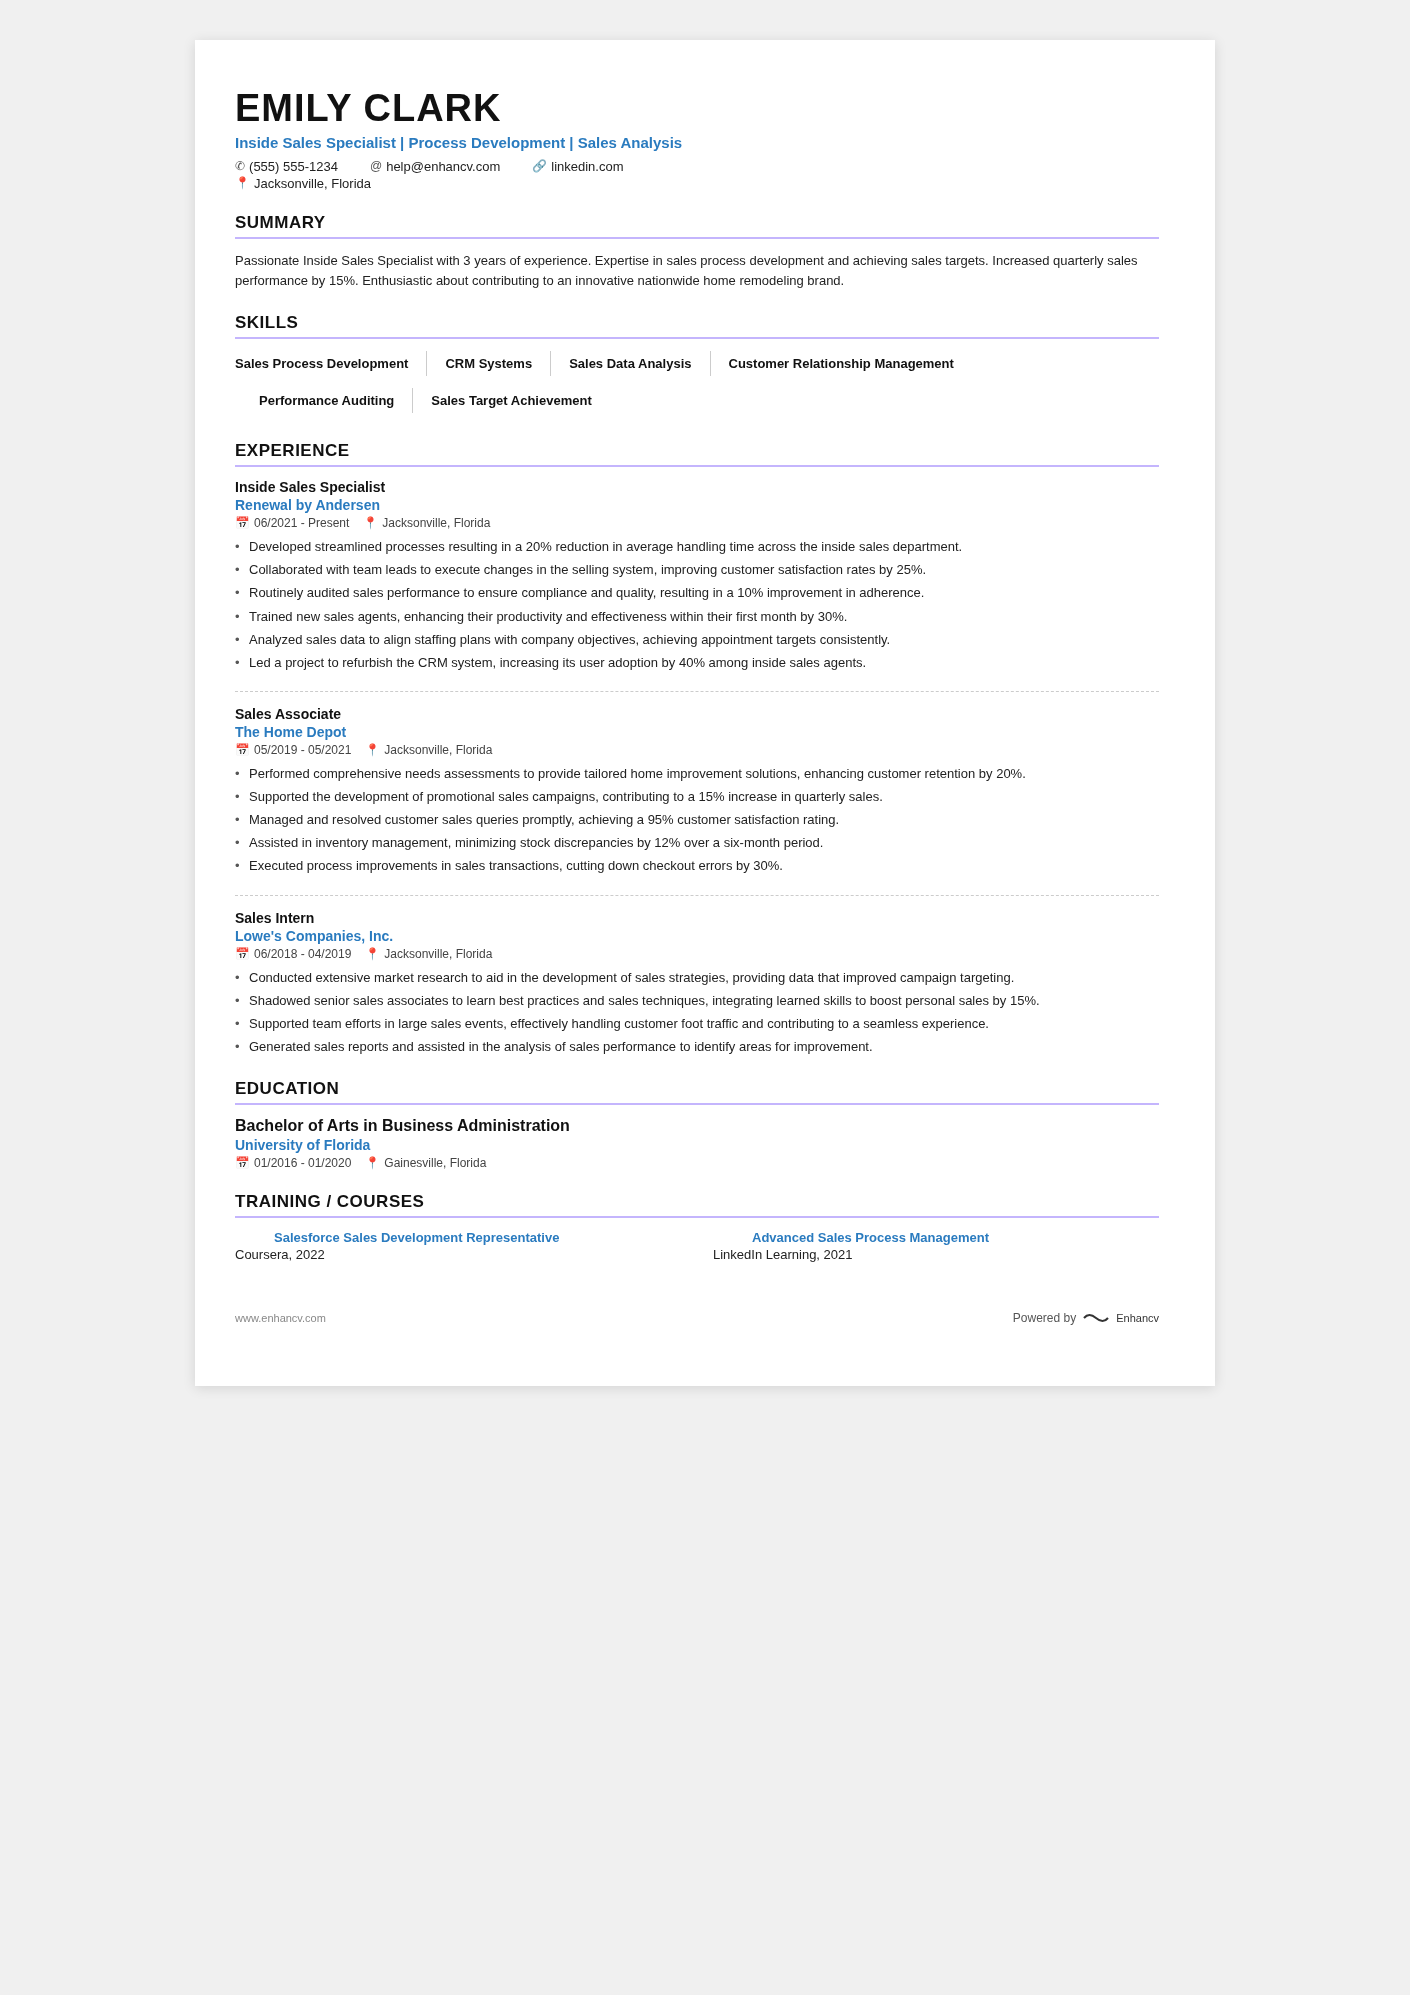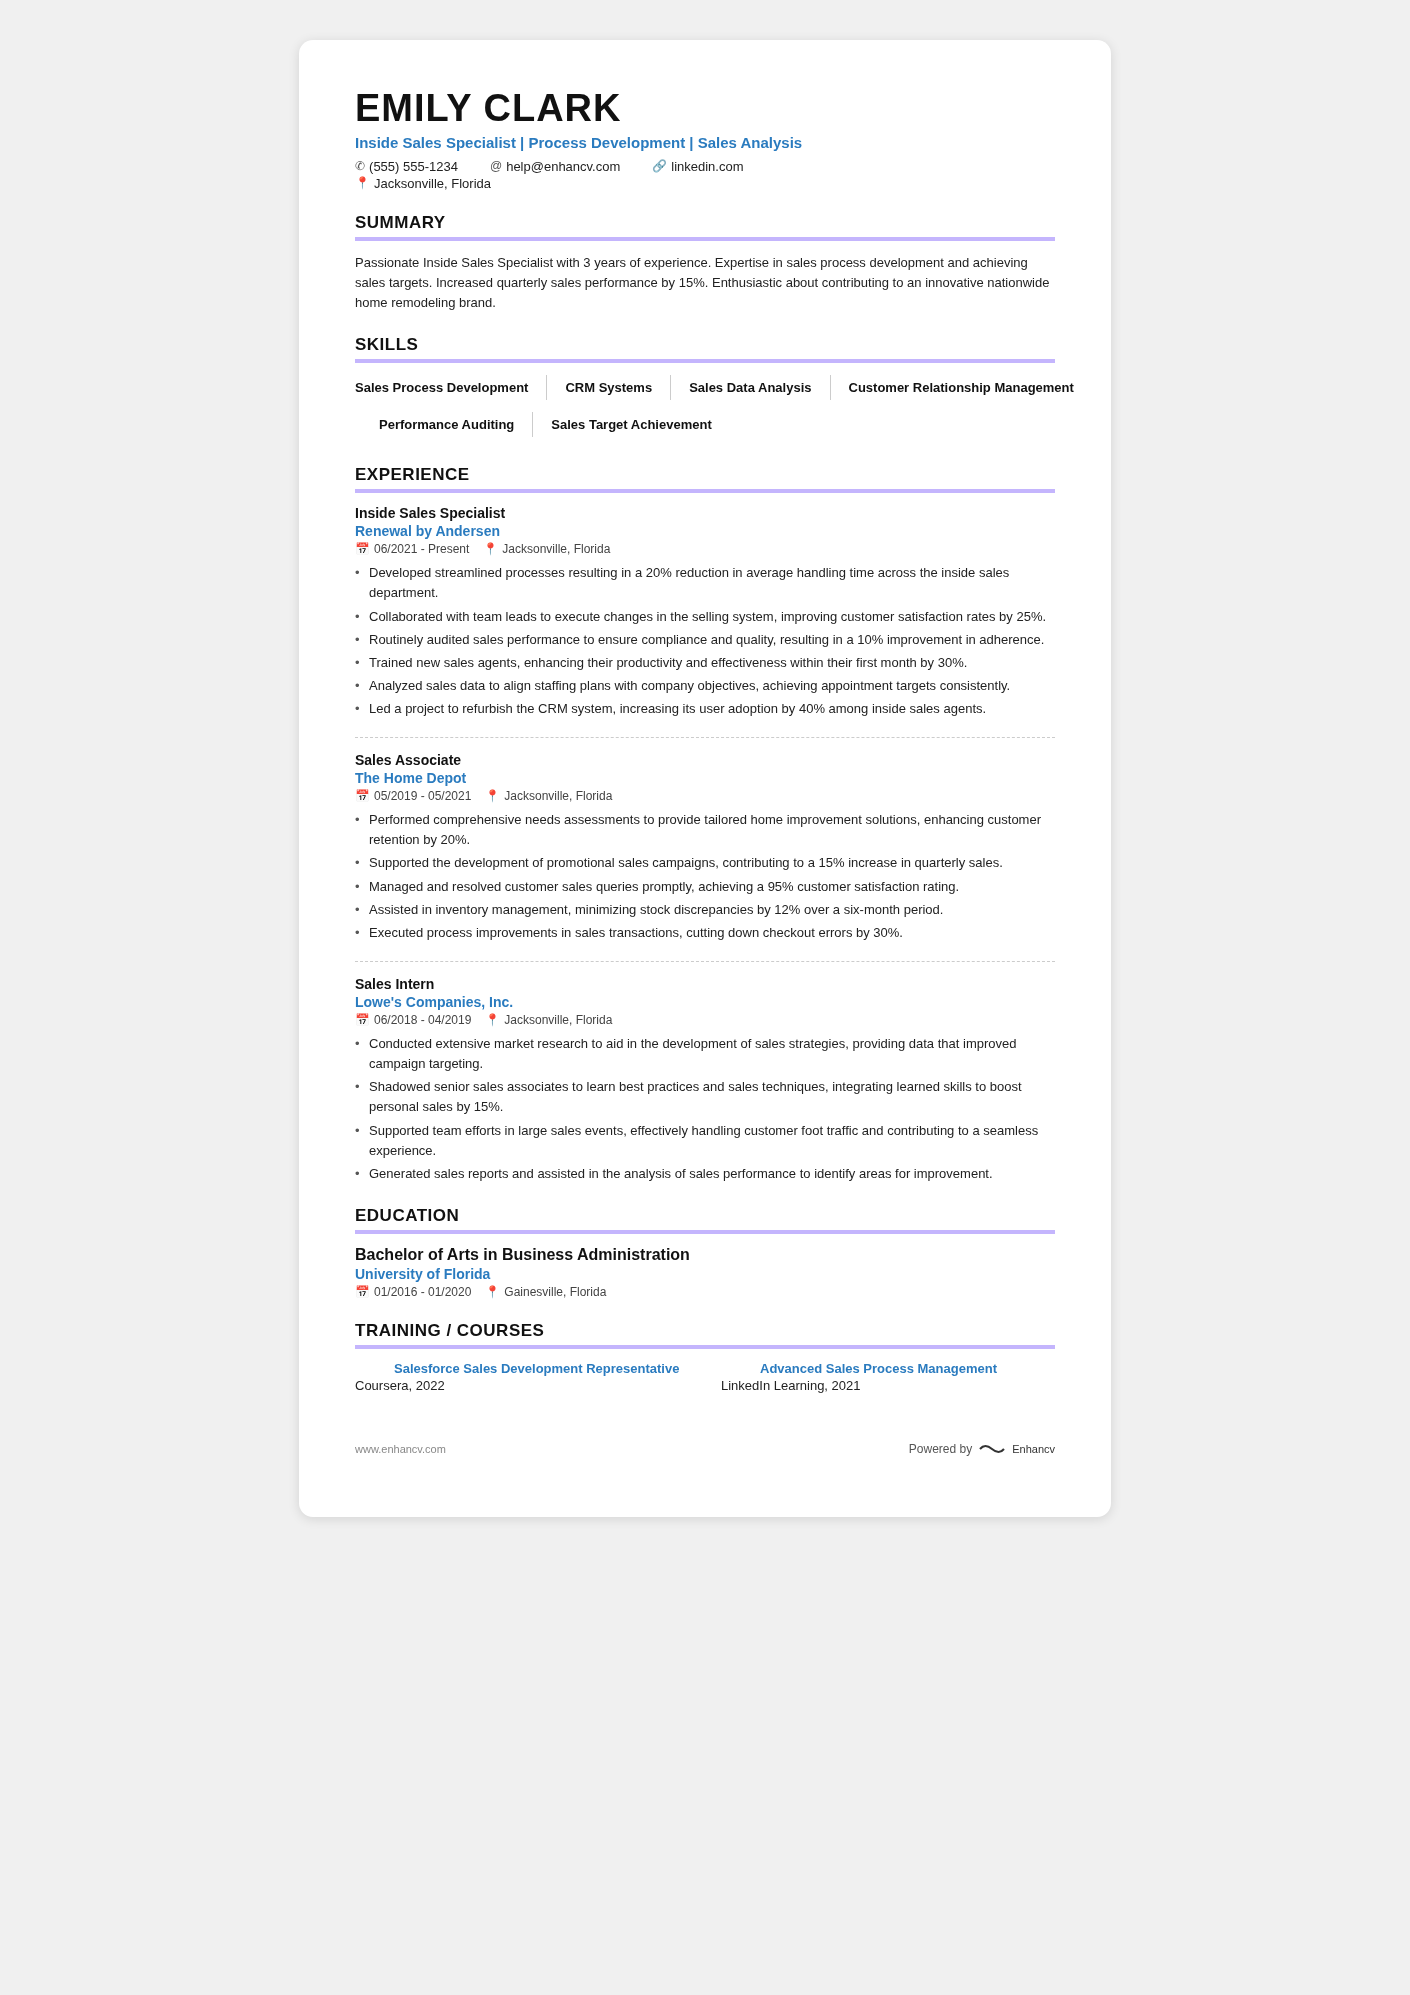--- a/index.html
+++ b/index.html
@@ -5,24 +5,23 @@
     * { margin: 0; padding: 0; box-sizing: border-box; }
     body {
       font-family: Arial, sans-serif;
       background: #f0f0f0;
       display: flex;
       justify-content: center;
       padding: 40px 20px;
     }
     .resume {
       background: #fff;
-      width: 812px;
-      padding: 48px 56px 60px 56px;
+      width: 1020px;
+      padding: 48px 56px 60px 40px;
       box-shadow: 0 2px 12px rgba(0,0,0,0.12);
-      border-radius: 14px;
     }
     .name {
       font-size: 38px;
       font-weight: 900;
       letter-spacing: 1px;
       color: #111;
       line-height: 1.1;
     }
     .title {
       font-size: 15px;
@@ -49,21 +48,21 @@
       color: #555;
     }
     .section {
       margin-top: 22px;
     }
     .section-title {
       font-size: 17px;
       font-weight: 900;
       text-transform: uppercase;
       color: #111;
-      border-bottom: 4px solid #c4b5fd;
+      border-bottom: 2px solid #c4b5fd;
       padding-bottom: 4px;
       margin-bottom: 12px;
       letter-spacing: 0.5px;
     }
     .summary-text {
       font-size: 13px;
       color: #222;
       line-height: 1.55;
     }
     .skill-item {

